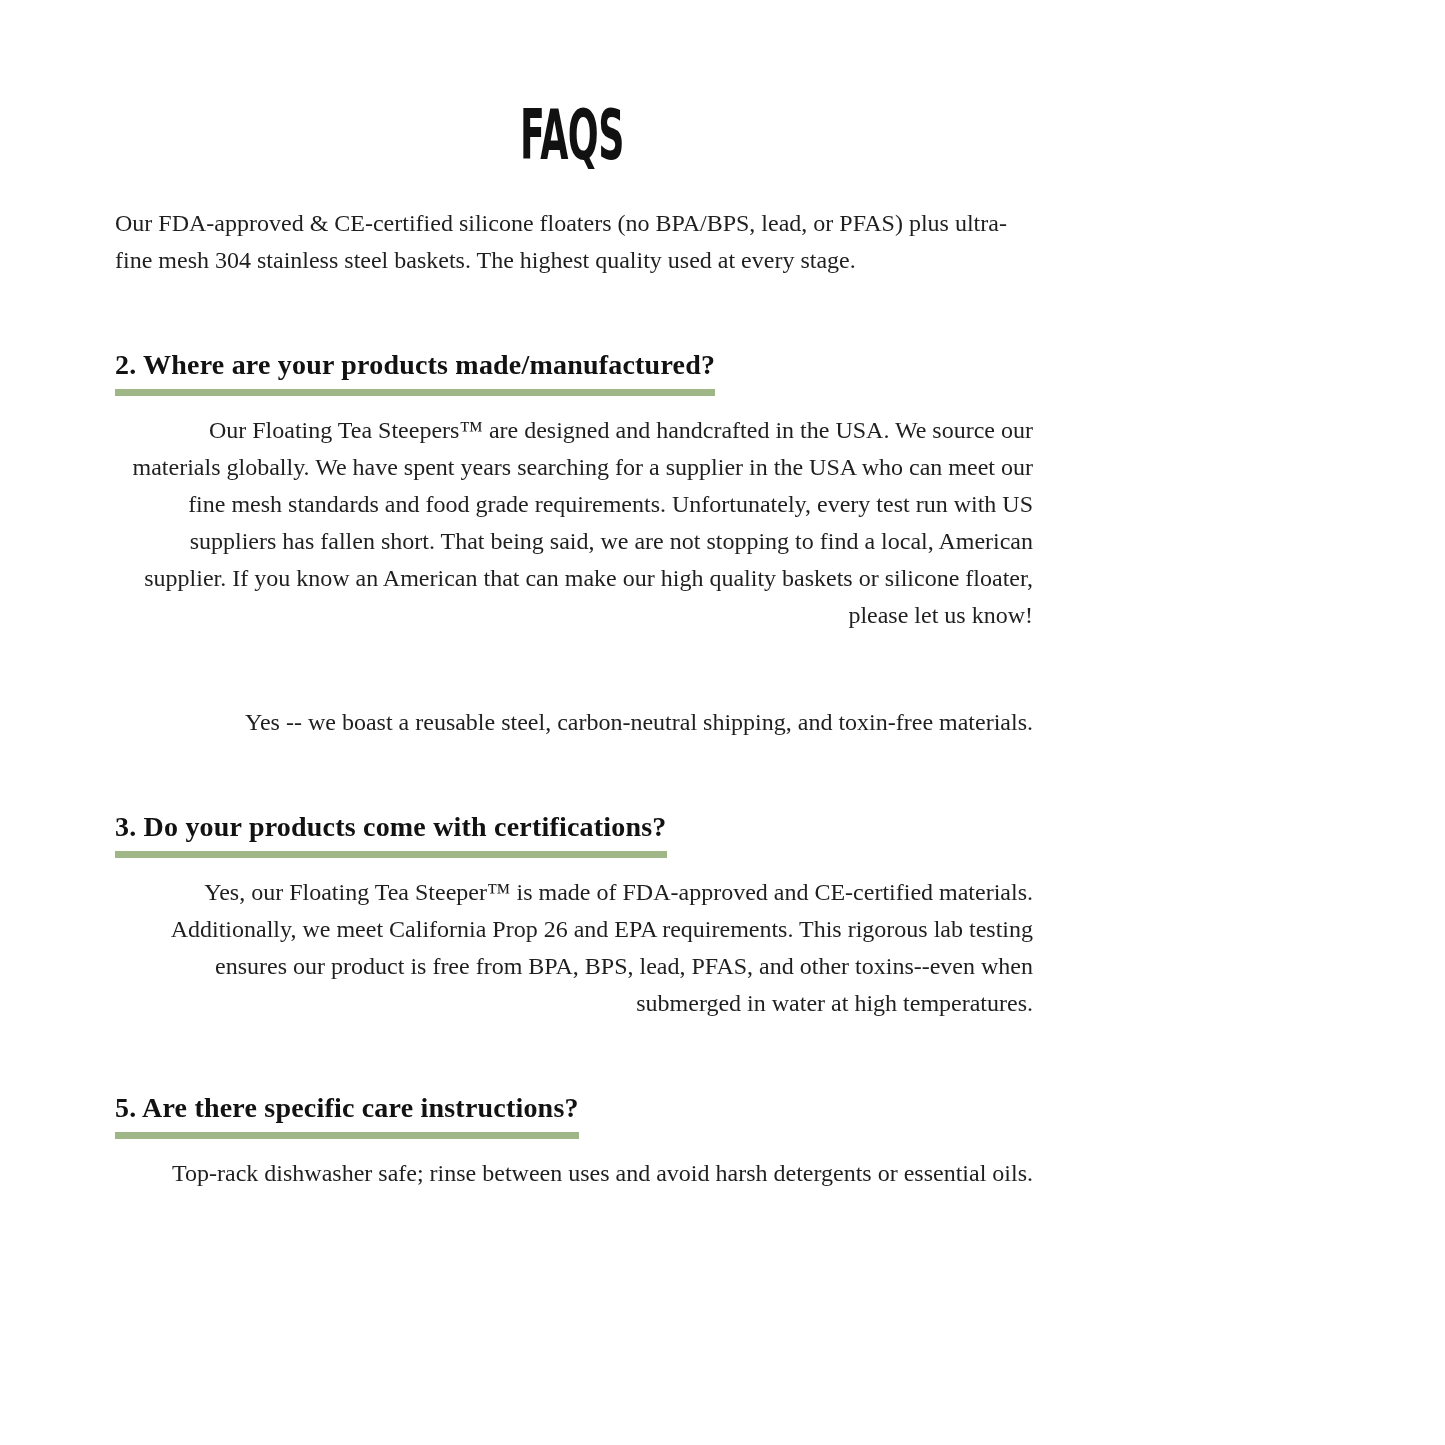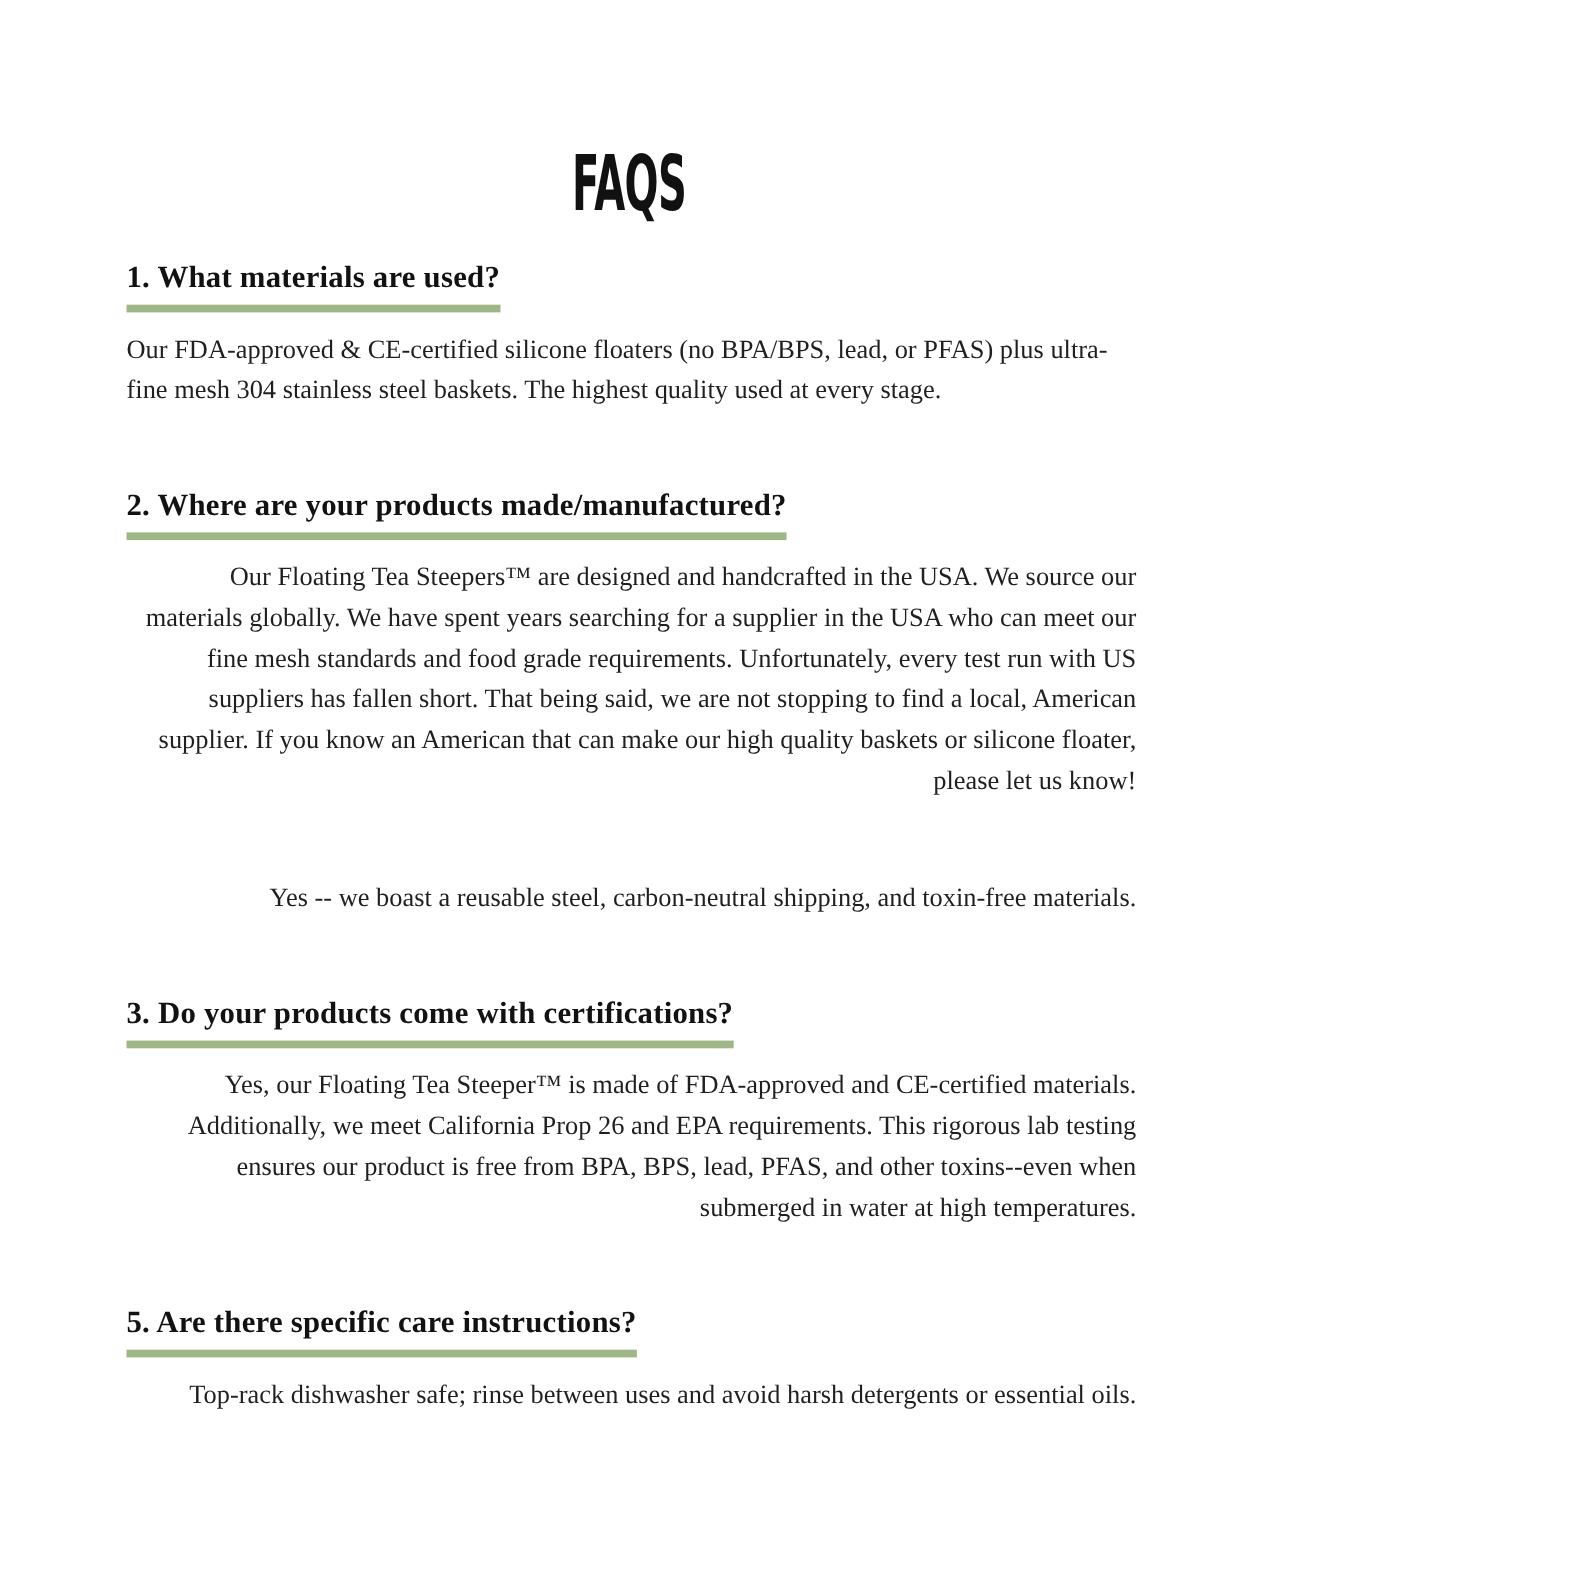--- a/index.html
+++ b/index.html
@@ -14,21 +14,21 @@
     width: 1445px;
     height: 1445px;
     background: var(--background);
     font-family: "Liberation Serif", serif;
     color: var(--text);
     overflow: hidden;
   }
   .page {
     width: 1143px;
     height: 1445px;
-    padding: 88px 110px 0 115px;
+    padding: 56px 110px 0 115px;
   }
   .title-row {
     text-align: center;
     height: 64px;
     line-height: 64px;
     
     margin-left: -5px;
   }
   .page-title {
     display: inline-block;
@@ -74,21 +74,20 @@
 
 <div class="page">
 
   <div class="title-row">
     <h1 class="page-title">FAQS</h1>
   </div>
 
   <div class="faq-list">
 
     <section class="faq">
-      <h2 class="faq-question">1. What materials are used?</h2>
       <p class="faq-answer">Our FDA-approved &amp; CE-certified silicone floaters (no BPA/BPS, lead, or PFAS) plus ultra-fine mesh 304 stainless steel baskets. The highest quality used at every stage.</p>
     </section>
 
     <section class="faq">
       <h2 class="faq-question">2. Where are your products made/manufactured?</h2>
       <p class="faq-answer">Our Floating Tea Steepers™ are designed and handcrafted in the USA. We source our materials globally. We have spent years searching for a supplier in the USA who can meet our fine mesh standards and food grade requirements. Unfortunately, every test run with US suppliers has fallen short. That being said, we are not stopping to find a local, American supplier. If you know an American that can make our high quality baskets or silicone floater, please let us know!</p>
     </section>
 
     <section class="faq">
       <p class="faq-answer">Yes -- we boast a reusable steel, carbon-neutral shipping, and toxin-free materials.</p>

